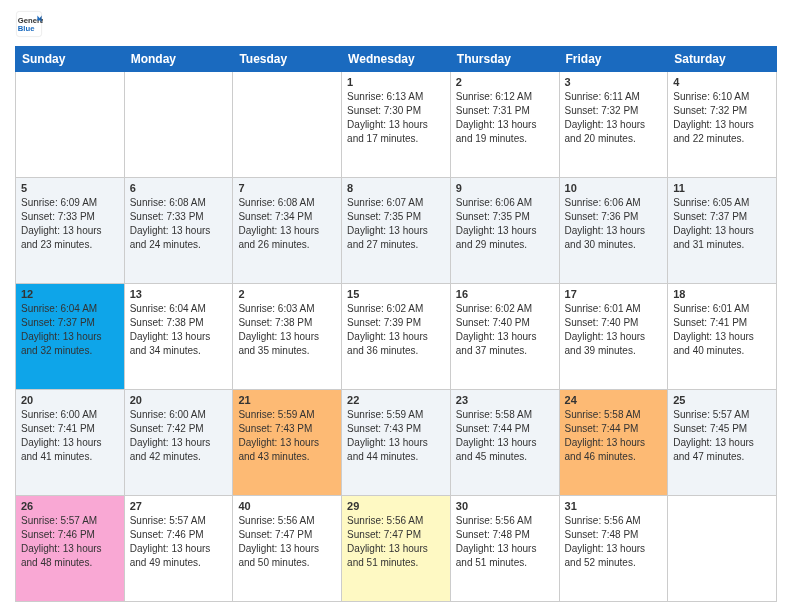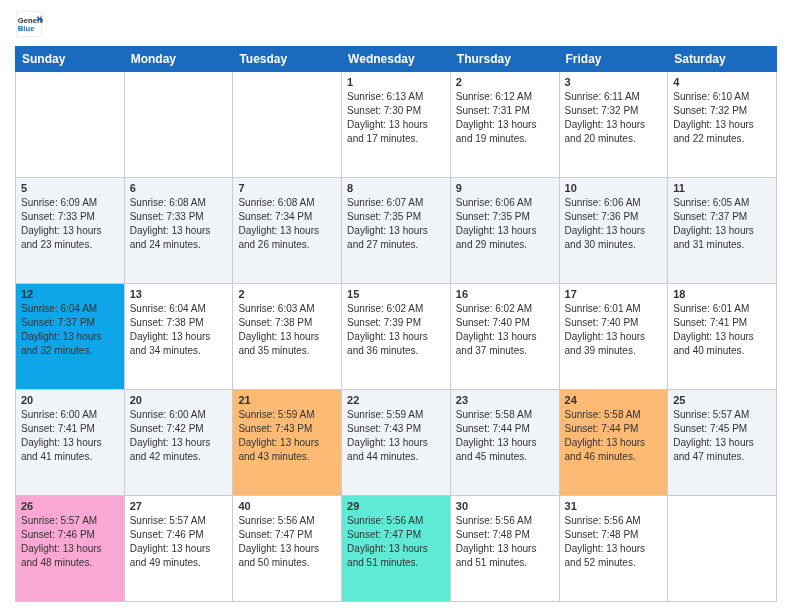--- a/index.html
+++ b/index.html
@@ -334,21 +334,21 @@
 Daylight: 13 hours
 and 49 minutes.</div>
           </td>
           <td style="background: rgb(255, 255, 255);">
             <span class="day-num">40</span>
             <div class="day-info" style="white-space: pre-line;">Sunrise: 5:56 AM
 Sunset: 7:47 PM
 Daylight: 13 hours
 and 50 minutes.</div>
           </td>
-          <td style="background: #5eead4;">
+          <td style="background: #fef9c3;">
             <span class="day-num">29</span>
             <div class="day-info" style="white-space: pre-line;">Sunrise: 5:56 AM
 Sunset: 7:47 PM
 Daylight: 13 hours
 and 51 minutes.</div>
           </td>
           <td style="background: rgb(255, 255, 255);">
             <span class="day-num">30</span>
             <div class="day-info" style="white-space: pre-line;">Sunrise: 5:56 AM
 Sunset: 7:48 PM

